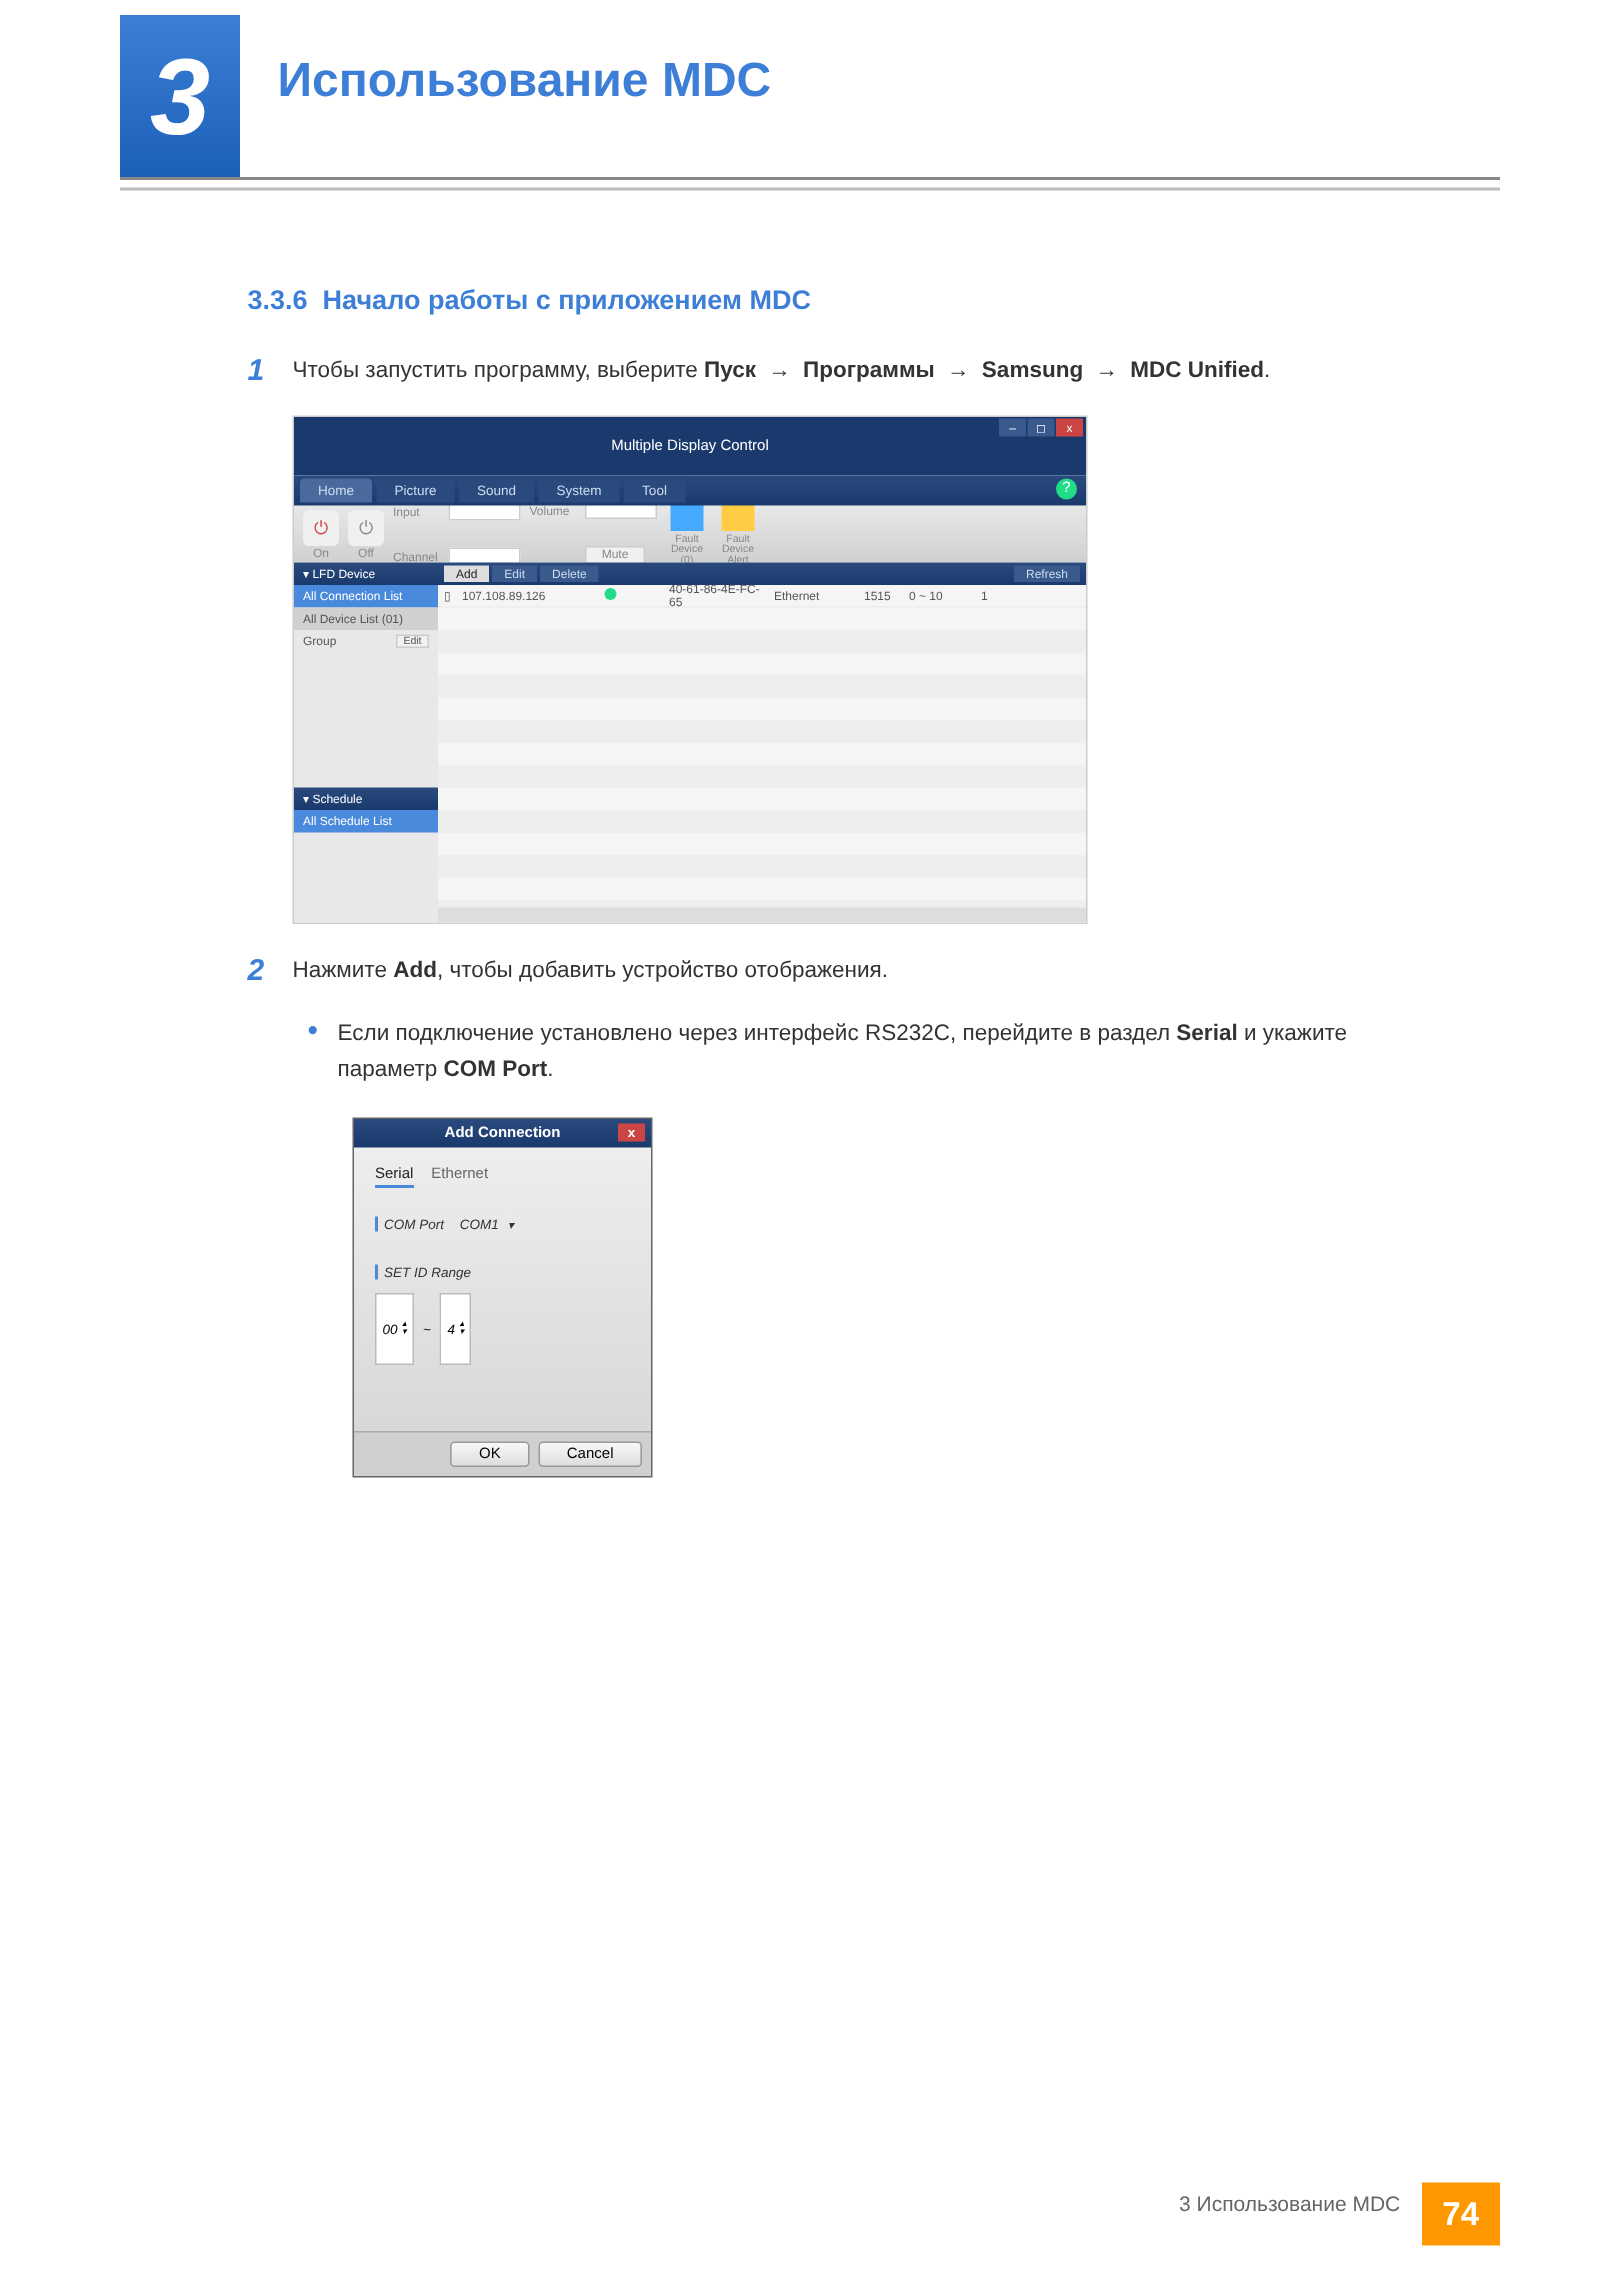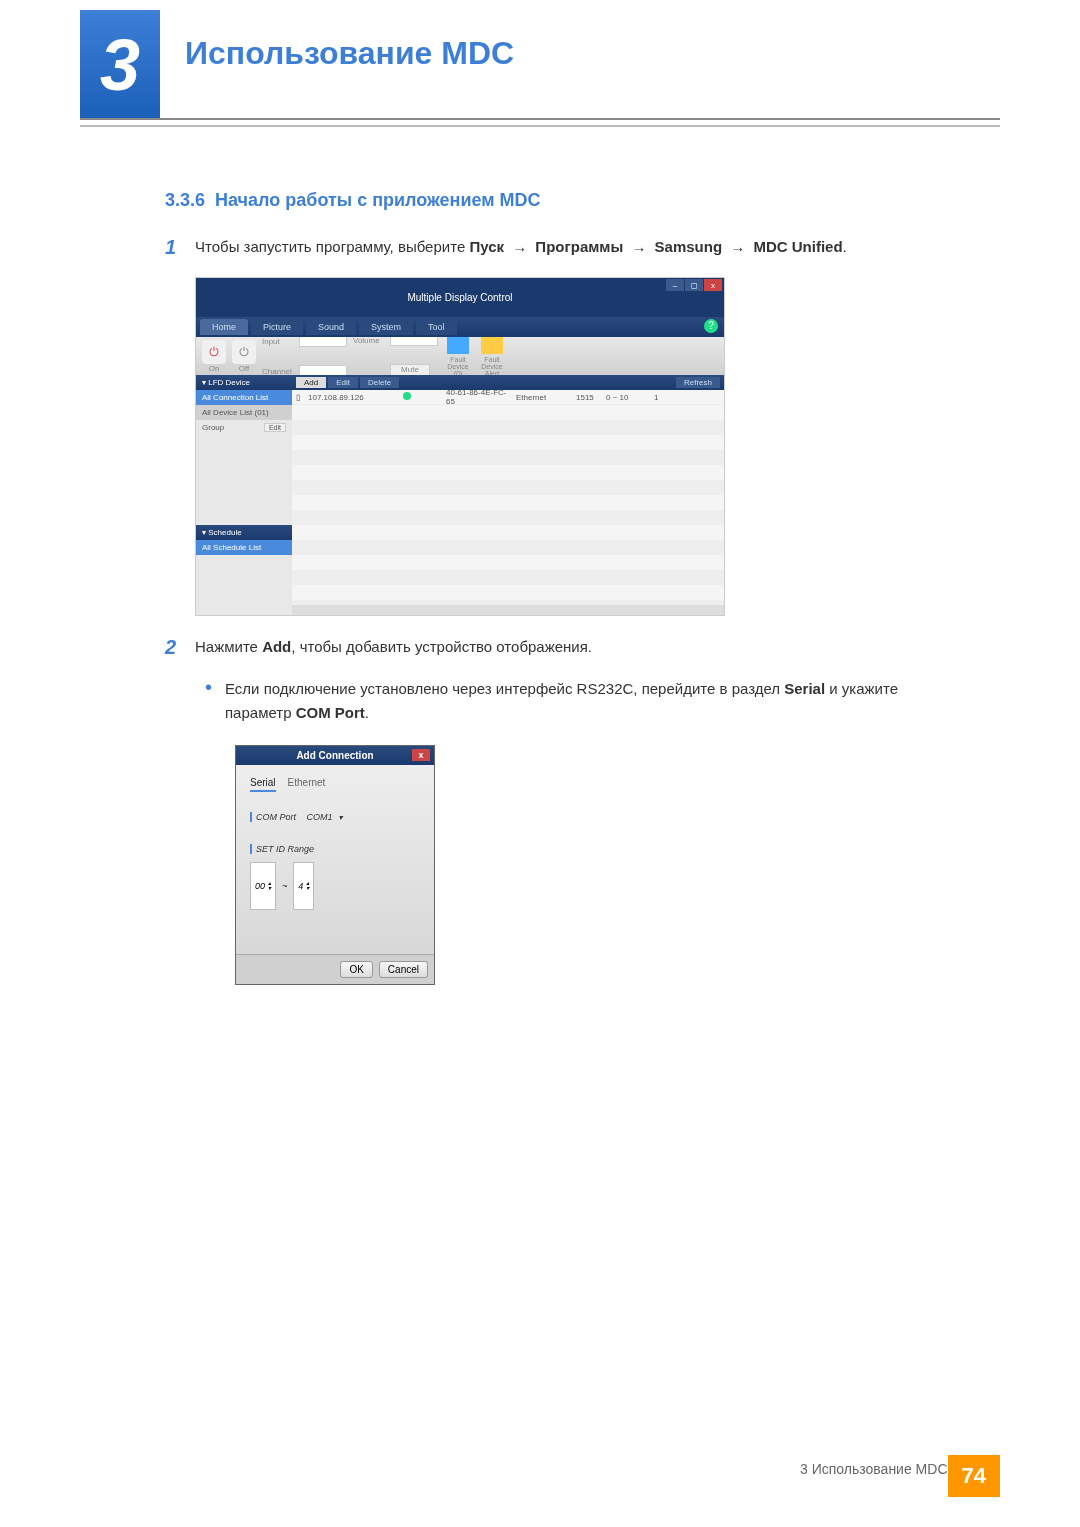--- a/index.html
+++ b/index.html
@@ -73,23 +73,23 @@
 .dlg-tab { font-size: 10px; color: #666; }
 .dlg-tab.active { color: #222; border-bottom: 2px solid #4a8adc; padding-bottom: 2px; }
 .dlg-field { margin-bottom: 14px; font-style: italic; }
 .dlg-lbl { font-size: 9px; color: #333; border-left: 2px solid #4a8adc; padding-left: 4px; display: inline-block; }
 .dlg-sel { font-size: 9px; color: #333; margin-left: 6px; }
 .caret { font-size: 8px; margin-left: 6px; }
 .spinners { margin-top: 6px; display: flex; align-items: center; gap: 6px; font-size: 9px; }
 .spin { background: #fff; border: 1px solid #bbb; padding: 18px 4px; font-size: 9px; display: flex; align-items: center; }
 .spin-btns { display: inline-flex; flex-direction: column; margin-left: 3px; font-size: 6px; line-height: 5px; }
 .dlg-footer { background: #d0d0d0; padding: 6px; display: flex; justify-content: flex-end; gap: 6px; border-top: 1px solid #aaa; }
-.dlg-footer button { font-size: 10px; padding: 2px 8px; background: linear-gradient(180deg, #f8f8f8, #ddd); border: 1px solid #999; border-radius: 3px; }
-
-.footer { position: absolute; bottom: 30px; right: 80px; display: flex; align-items: center; }
+.dlg-footer button { font-size: 10px; padding: 2px 18px; background: linear-gradient(180deg, #f8f8f8, #ddd); border: 1px solid #999; border-radius: 3px; }
+
+.footer { position: absolute; bottom: 30px; right: 80px; display: flex; align-items: center; gap: 14px; }
 .footer-text { color: #666; font-size: 14px; }
 .page-num { background: #ff9800; color: #fff; font-size: 22px; font-weight: bold; padding: 8px 14px; margin-top: 15px; }
 </style>
 </head>
 <body>
 
 <div class="chapter-tab">
   <span class="chapter-num">3</span>
 </div>
 <div class="chapter-title">Использование MDC</div>

